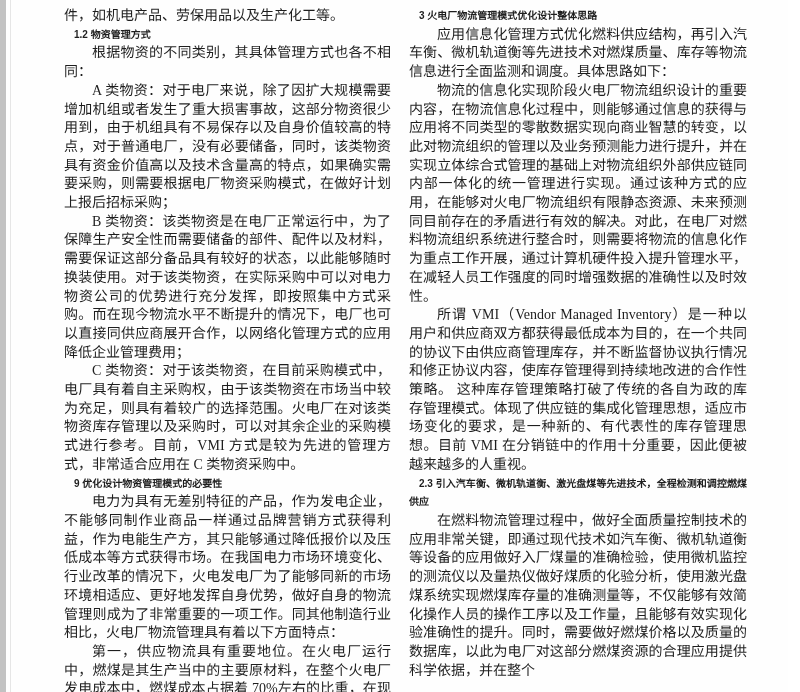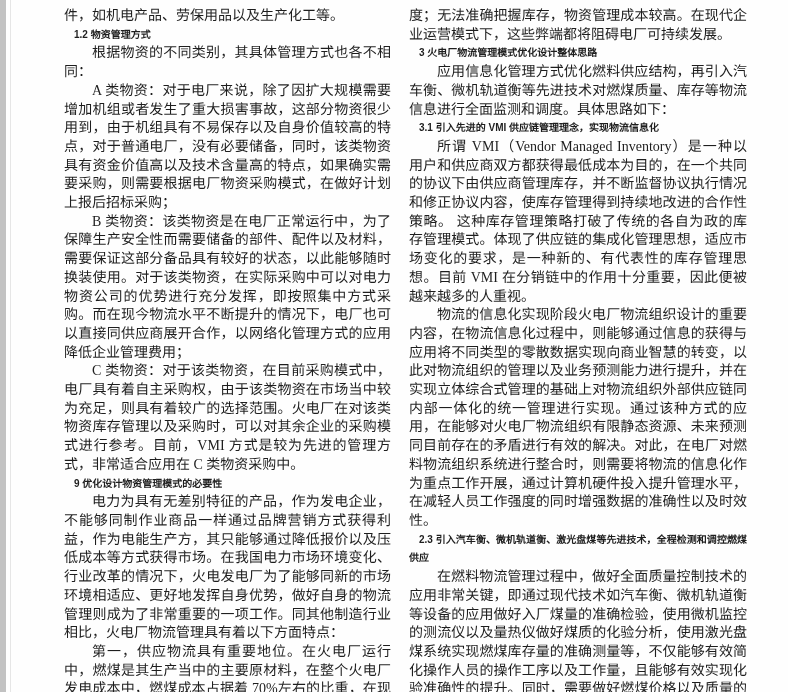--- a/index.html
+++ b/index.html
@@ -83,23 +83,21 @@
         <p class="block h2">1.2 物资管理方式</p>
         <p class="block p">根据物资的不同类别，其具体管理方式也各不相同：</p>
         <p class="block p">A 类物资：对于电厂来说，除了因扩大规模需要增加机组或者发生了重大损害事故，这部分物资很少用到，由于机组具有不易保存以及自身价值较高的特点，对于普通电厂，没有必要储备，同时，该类物资具有资金价值高以及技术含量高的特点，如果确实需要采购，则需要根据电厂物资采购模式，在做好计划上报后招标采购；</p>
         <p class="block p">B 类物资：该类物资是在电厂正常运行中，为了保障生产安全性而需要储备的部件、配件以及材料，需要保证这部分备品具有较好的状态，以此能够随时换装使用。对于该类物资，在实际采购中可以对电力物资公司的优势进行充分发挥，即按照集中方式采购。而在现今物流水平不断提升的情况下，电厂也可以直接同供应商展开合作，以网络化管理方式的应用降低企业管理费用；</p>
         <p class="block p">C 类物资：对于该类物资，在目前采购模式中，电厂具有着自主采购权，由于该类物资在市场当中较为充足，则具有着较广的选择范围。火电厂在对该类物资库存管理以及采购时，可以对其余企业的采购模式进行参考。目前，VMI 方式是较为先进的管理方式，非常适合应用在 C 类物资采购中。</p>
         <p class="block h1">9  优化设计物资管理模式的必要性</p>
         <p class="block p">电力为具有无差别特征的产品，作为发电企业，不能够同制作业商品一样通过品牌营销方式获得利益，作为电能生产方，其只能够通过降低报价以及压低成本等方式获得市场。在我国电力市场环境变化、行业改革的情况下，火电发电厂为了能够同新的市场环境相适应、更好地发挥自身优势，做好自身的物流管理则成为了非常重要的一项工作。同其他制造行业相比，火电厂物流管理具有着以下方面特点：</p>
         <p class="block p">第一，供应物流具有重要地位。在火电厂运行中，燃煤是其生产当中的主要原材料，在整个火电厂发电成本中，燃煤成本占据着 70%左右的比重，在现代物流目标管理实现方面，做好燃料采购物流的优化具有十分重要的作用。同时，火电厂也具有较多的备品备件以及设备材料，在该种情况下，如何做好电厂供应物流现代管理，即燃料等物</p>
       </div>
     <div class="col col-right">
-        <p class="block p-cont">度；无法准确把握库存，物资管理成本较高。在现代企业运营模式下，这些弊端都将阻碍电厂可持续发展。</p>
         <p class="block h1">3  火电厂物流管理模式优化设计整体思路</p>
         <p class="block p">应用信息化管理方式优化燃料供应结构，再引入汽车衡、微机轨道衡等先进技术对燃煤质量、库存等物流信息进行全面监测和调度。具体思路如下：</p>
-        <p class="block h2">3.1 引入先进的 VMI 供应链管理理念，实现物流信息化</p>
+        <p class="block p">物流的信息化实现阶段火电厂物流组织设计的重要内容，在物流信息化过程中，则能够通过信息的获得与应用将不同类型的零散数据实现向商业智慧的转变，以此对物流组织的管理以及业务预测能力进行提升，并在实现立体综合式管理的基础上对物流组织外部供应链同内部一体化的统一管理进行实现。通过该种方式的应用，在能够对火电厂物流组织有限静态资源、未来预测同目前存在的矛盾进行有效的解决。对此，在电厂对燃料物流组织系统进行整合时，则需要将物流的信息化作为重点工作开展，通过计算机硬件投入提升管理水平，在减轻人员工作强度的同时增强数据的准确性以及时效性。</p>
         <p class="block p">所谓 VMI（Vendor Managed Inventory）是一种以用户和供应商双方都获得最低成本为目的，在一个共同的协议下由供应商管理库存，并不断监督协议执行情况和修正协议内容，使库存管理得到持续地改进的合作性策略。 这种库存管理策略打破了传统的各自为政的库存管理模式。体现了供应链的集成化管理思想，适应市场变化的要求，是一种新的、有代表性的库存管理思想。目前 VMI 在分销链中的作用十分重要，因此便被越来越多的人重视。</p>
-        <p class="block p">物流的信息化实现阶段火电厂物流组织设计的重要内容，在物流信息化过程中，则能够通过信息的获得与应用将不同类型的零散数据实现向商业智慧的转变，以此对物流组织的管理以及业务预测能力进行提升，并在实现立体综合式管理的基础上对物流组织外部供应链同内部一体化的统一管理进行实现。通过该种方式的应用，在能够对火电厂物流组织有限静态资源、未来预测同目前存在的矛盾进行有效的解决。对此，在电厂对燃料物流组织系统进行整合时，则需要将物流的信息化作为重点工作开展，通过计算机硬件投入提升管理水平，在减轻人员工作强度的同时增强数据的准确性以及时效性。</p>
         <p class="block h2">2.3 引入汽车衡、微机轨道衡、激光盘煤等先进技术，全程检测和调控燃煤供应</p>
         <p class="block p">在燃料物流管理过程中，做好全面质量控制技术的应用非常关键，即通过现代技术如汽车衡、微机轨道衡等设备的应用做好入厂煤量的准确检验，使用微机监控的测流仪以及量热仪做好煤质的化验分析，使用激光盘煤系统实现燃煤库存量的准确测量等，不仅能够有效简化操作人员的操作工序以及工作量，且能够有效实现化验准确性的提升。同时，需要做好燃煤价格以及质量的数据库，以此为电厂对这部分燃煤资源的合理应用提供科学依据，并在整个</p>
       </div>
   </div>
 </div>
 
 </body></html>

